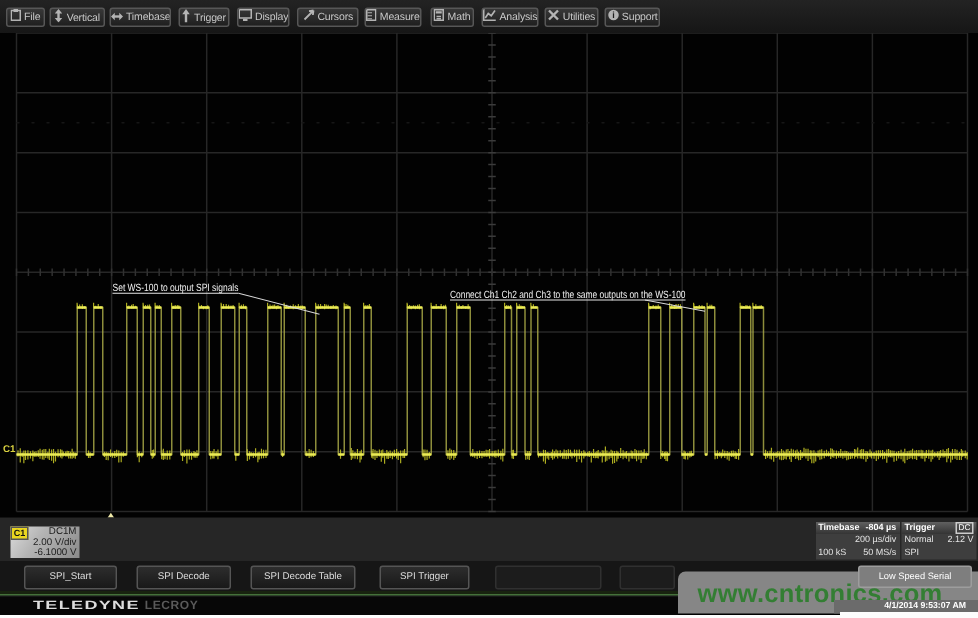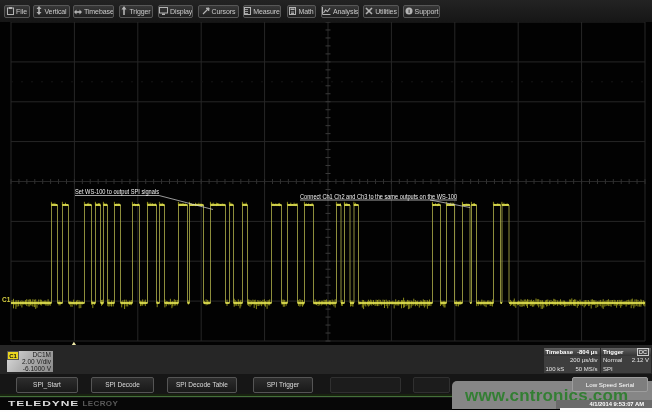--- a/index.html
+++ b/index.html
@@ -14,21 +14,21 @@
 .ihdr{display:flex;justify-content:space-between;height:8px;background:linear-gradient(#606060,#343434);color:#fff;font-weight:bold;line-height:8px;padding:0 2px}
 .irow{display:flex;justify-content:space-between;height:8.5px;line-height:8.5px;padding:0 2px}
 .fl{}.fr{margin-left:auto}
 #btnrow{left:0;top:374px;width:652px;height:24px;background:#161616}
 .bbtn{position:absolute;top:3px;height:16px;background:linear-gradient(#2d2d2d,#191919);border:1px solid #555;border-radius:2px;color:#dcdcdc;font-size:6.5px;line-height:14px;text-align:center}
 .bblank{position:absolute;top:3px;height:16px;background:#1c1c1c;border:1px solid #303030;border-radius:2px}
 #grayp{left:452px;top:381px;width:200px;height:28px;background:#868686;border-top-left-radius:5px}
 #tab{left:572px;top:377px;width:76px;height:15px;background:#7e7e7e;border:1px solid #9d9d9d;border-radius:2px;color:#fff;font-size:6.2px;line-height:13px;text-align:center}
 #greenline{left:0;top:395.8px;width:452px;height:1.6px;background:#44703a}
 #greendark{left:0;top:393.6px;width:452px;height:2.2px;background:#18230f}
-#tbar{left:0;top:398px;width:452px;height:12px;background:#070707;color:#ddd;font-size:8px;line-height:11px;padding-left:8px;white-space:nowrap}
+#tbar{left:0;top:398px;width:452px;height:12px;background:#070707;color:#ddd;font-size:8px;line-height:11px;padding-left:22px;white-space:nowrap}
 #datebar{left:556px;top:400px;width:96px;height:9px;background:#6b6b6b;color:#fff;font-size:5.8px;font-weight:bold;line-height:9px;text-align:right;padding-right:8px}
 #wmark{left:465px;top:386px;color:rgba(44,126,44,.92);font-size:17px;font-weight:bold;letter-spacing:.2px}
 #wstrip{left:0;top:410px;width:652px;height:2px;background:#fdfdfd}
 #wcorner{left:560px;top:408px;width:92px;height:4px;background:#fdfdfd}
 </style></head><body>
 <div id="menubar" class="abs"></div>
 <div class="mbtn abs" style="left:4px;width:26px"><svg width="7" height="8" viewBox="0 0 7 8">
       <rect x="0.5" y="1" width="6" height="6.5" fill="none" stroke="#ccc"></rect>
       <rect x="2" y="0" width="3" height="2" fill="#ccc"></rect>
     </svg>File</div>

